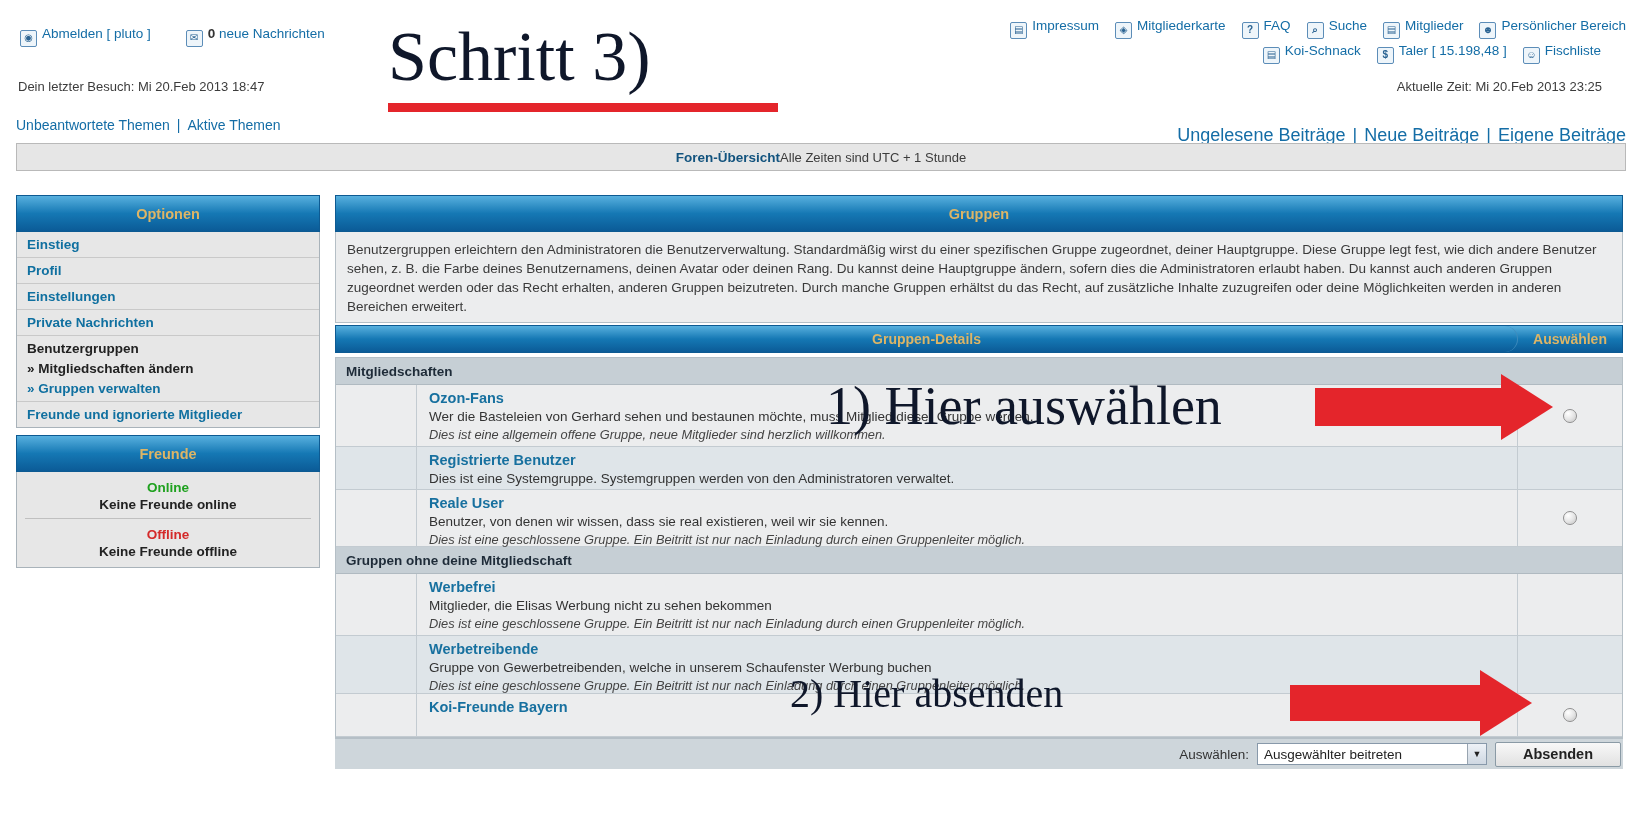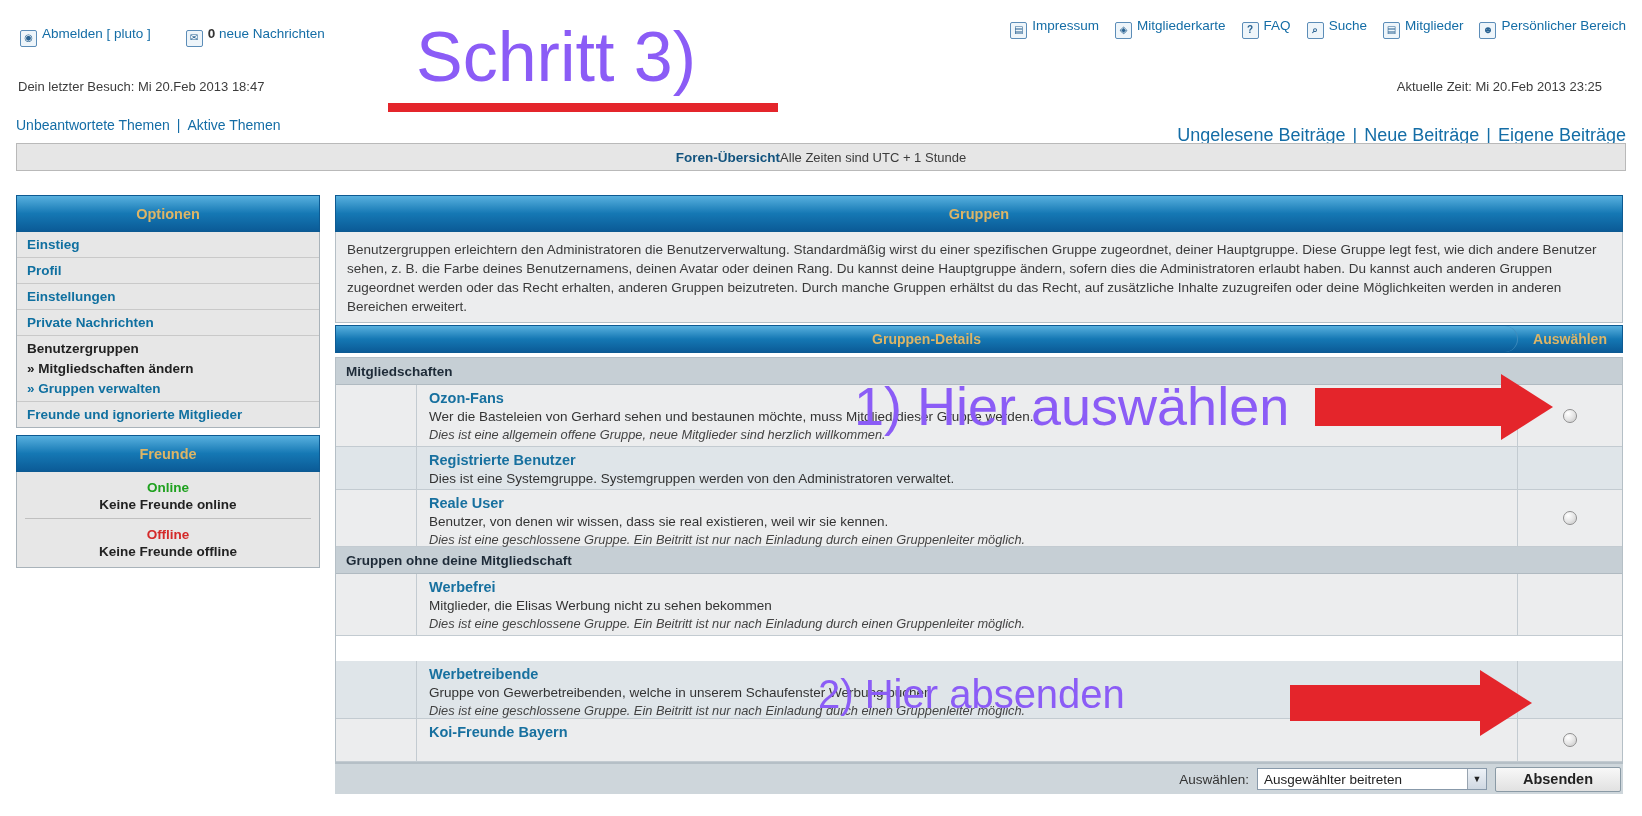--- a/index.html
+++ b/index.html
@@ -78,21 +78,21 @@
                  display:flex;align-items:center;font-size:13.5px;color:#222;cursor:pointer;}
   #action-select .sel-text{flex:1;padding-left:6px;white-space:nowrap;overflow:hidden;}
   #action-select .sel-arrow{width:18px;height:20px;background:linear-gradient(#eef2f7,#cfd8e2);
                  border-left:1px solid #98a4b0;display:flex;align-items:center;justify-content:center;
                  font-size:9px;color:#222;}
   #submit-btn{width:126px;height:25px;margin-left:8px;border:1px solid #8a9aa5;border-radius:2px;
               background:linear-gradient(#f8f8f8,#e1e1e1);font-weight:bold;font-size:14.5px;color:#222;
               font-family:"Liberation Sans","DejaVu Sans",sans-serif;cursor:pointer;}
 
   
-  .red-note{position:absolute;color:#8b5cf6;font-family:Liberation Sans, sans-serif;z-index:10;white-space:nowrap;margin-left:28px;}
+  .red-note{position:absolute;color:#0f172a;font-family:Liberation Serif, serif;z-index:10;white-space:nowrap;}
   #note-step{left:372px;top:12px;font-size:70px;line-height:90px;}
   #step-underline{position:absolute;left:372px;top:103px;width:390px;height:9px;background:#e4252b;z-index:10;}
   #note-1{left:810px;top:376px;font-size:54px;line-height:60px;}
   #note-2{left:774px;top:664px;font-size:40px;line-height:60px;}
   .arrow-shaft{position:absolute;background:#e4252b;z-index:9;}
   .arrow-head{position:absolute;width:0;height:0;border-top:33px solid transparent;
               border-bottom:33px solid transparent;border-left:52px solid #e4252b;z-index:9;}
   #arrow1-shaft{left:1299px;top:388px;width:188px;height:38px;}
   #arrow1-head{left:1485px;top:374px;}
   #arrow2-shaft{left:1274px;top:685px;width:192px;height:36px;}
@@ -103,20 +103,21 @@
 
 <div id="page">
 
   <div id="topbar-left">
     <a class="toplink"><span class="icon-box">◉</span><span>Abmelden [ pluto ]</span></a>
     <span class="gap"></span>
     <a class="toplink"><span class="icon-box">✉</span><span class="bold-count">0</span> <span>neue Nachrichten</span></a>
   </div>
 
   <div id="links-row1"><a class="toplink"><span class="icon-box">▤</span><span>Impressum</span></a><a class="toplink"><span class="icon-box">◈</span><span>Mitgliederkarte</span></a><a class="toplink"><span class="icon-box">?</span><span>FAQ</span></a><a class="toplink"><span class="icon-box">⌕</span><span>Suche</span></a><a class="toplink"><span class="icon-box">▤</span><span>Mitglieder</span></a><a class="toplink"><span class="icon-box">☻</span><span>Persönlicher Bereich</span></a></div>
+  <div id="links-row2"><a class="toplink"><span class="icon-box">▤</span><span>Koi-Schnack</span></a><a class="toplink"><span class="icon-box">$</span><span>Taler [ 15.198,48 ]</span></a><a class="toplink"><span class="icon-box">☺</span><span>Fischliste</span></a></div>
 
   <div id="last-visit">Dein letzter Besuch: Mi 20.Feb 2013 18:47</div>
   <div id="current-time">Aktuelle Zeit: Mi 20.Feb 2013 23:25</div>
 
   <div id="nav-left"><a class="navlink">Unbeantwortete Themen</a><span class="pipe">|</span><a class="navlink">Aktive Themen</a></div>
   <div id="nav-right"><a class="navlink">Ungelesene Beiträge</a><span class="pipe">|</span><a class="navlink">Neue Beiträge</a><span class="pipe">|</span><a class="navlink">Eigene Beiträge</a></div>
 
   <div id="foren-bar">
     <a class="crumb">Foren-Übersicht</a>
     <span class="tz">Alle Zeiten sind UTC + 1 Stunde</span>
@@ -187,21 +188,21 @@
           <div class="gcol-select">
             <span class="radio"></span>
           </div>
         </div>
         <div class="section-row">Gruppen ohne deine Mitgliedschaft</div>
         <div class="grow" style="height: 62px;">
           <div class="gcol-color"></div>
           <div class="gcol-main"><a class="gname">Werbefrei</a><div class="gdesc">Mitglieder, die Elisas Werbung nicht zu sehen bekommen</div><div class="gnote">Dies ist eine geschlossene Gruppe. Ein Beitritt ist nur nach Einladung durch einen Gruppenleiter möglich.</div></div>
           <div class="gcol-select"></div>
         </div>
-        <div class="grow alt" style="height: 58px; margin-top: 25px;">
+        <div class="grow alt" style="height: 58px;">
           <div class="gcol-color"></div>
           <div class="gcol-main"><a class="gname">Werbetreibende</a><div class="gdesc">Gruppe von Gewerbetreibenden, welche in unserem Schaufenster Werbung buchen</div><div class="gnote">Dies ist eine geschlossene Gruppe. Ein Beitritt ist nur nach Einladung durch einen Gruppenleiter möglich.</div></div>
           <div class="gcol-select"></div>
         </div>
         <div class="grow" style="height: 43px;">
           <div class="gcol-color"></div>
           <div class="gcol-main"><a class="gname">Koi-Freunde Bayern</a></div>
           <div class="gcol-select">
             <span class="radio"></span>
           </div>

